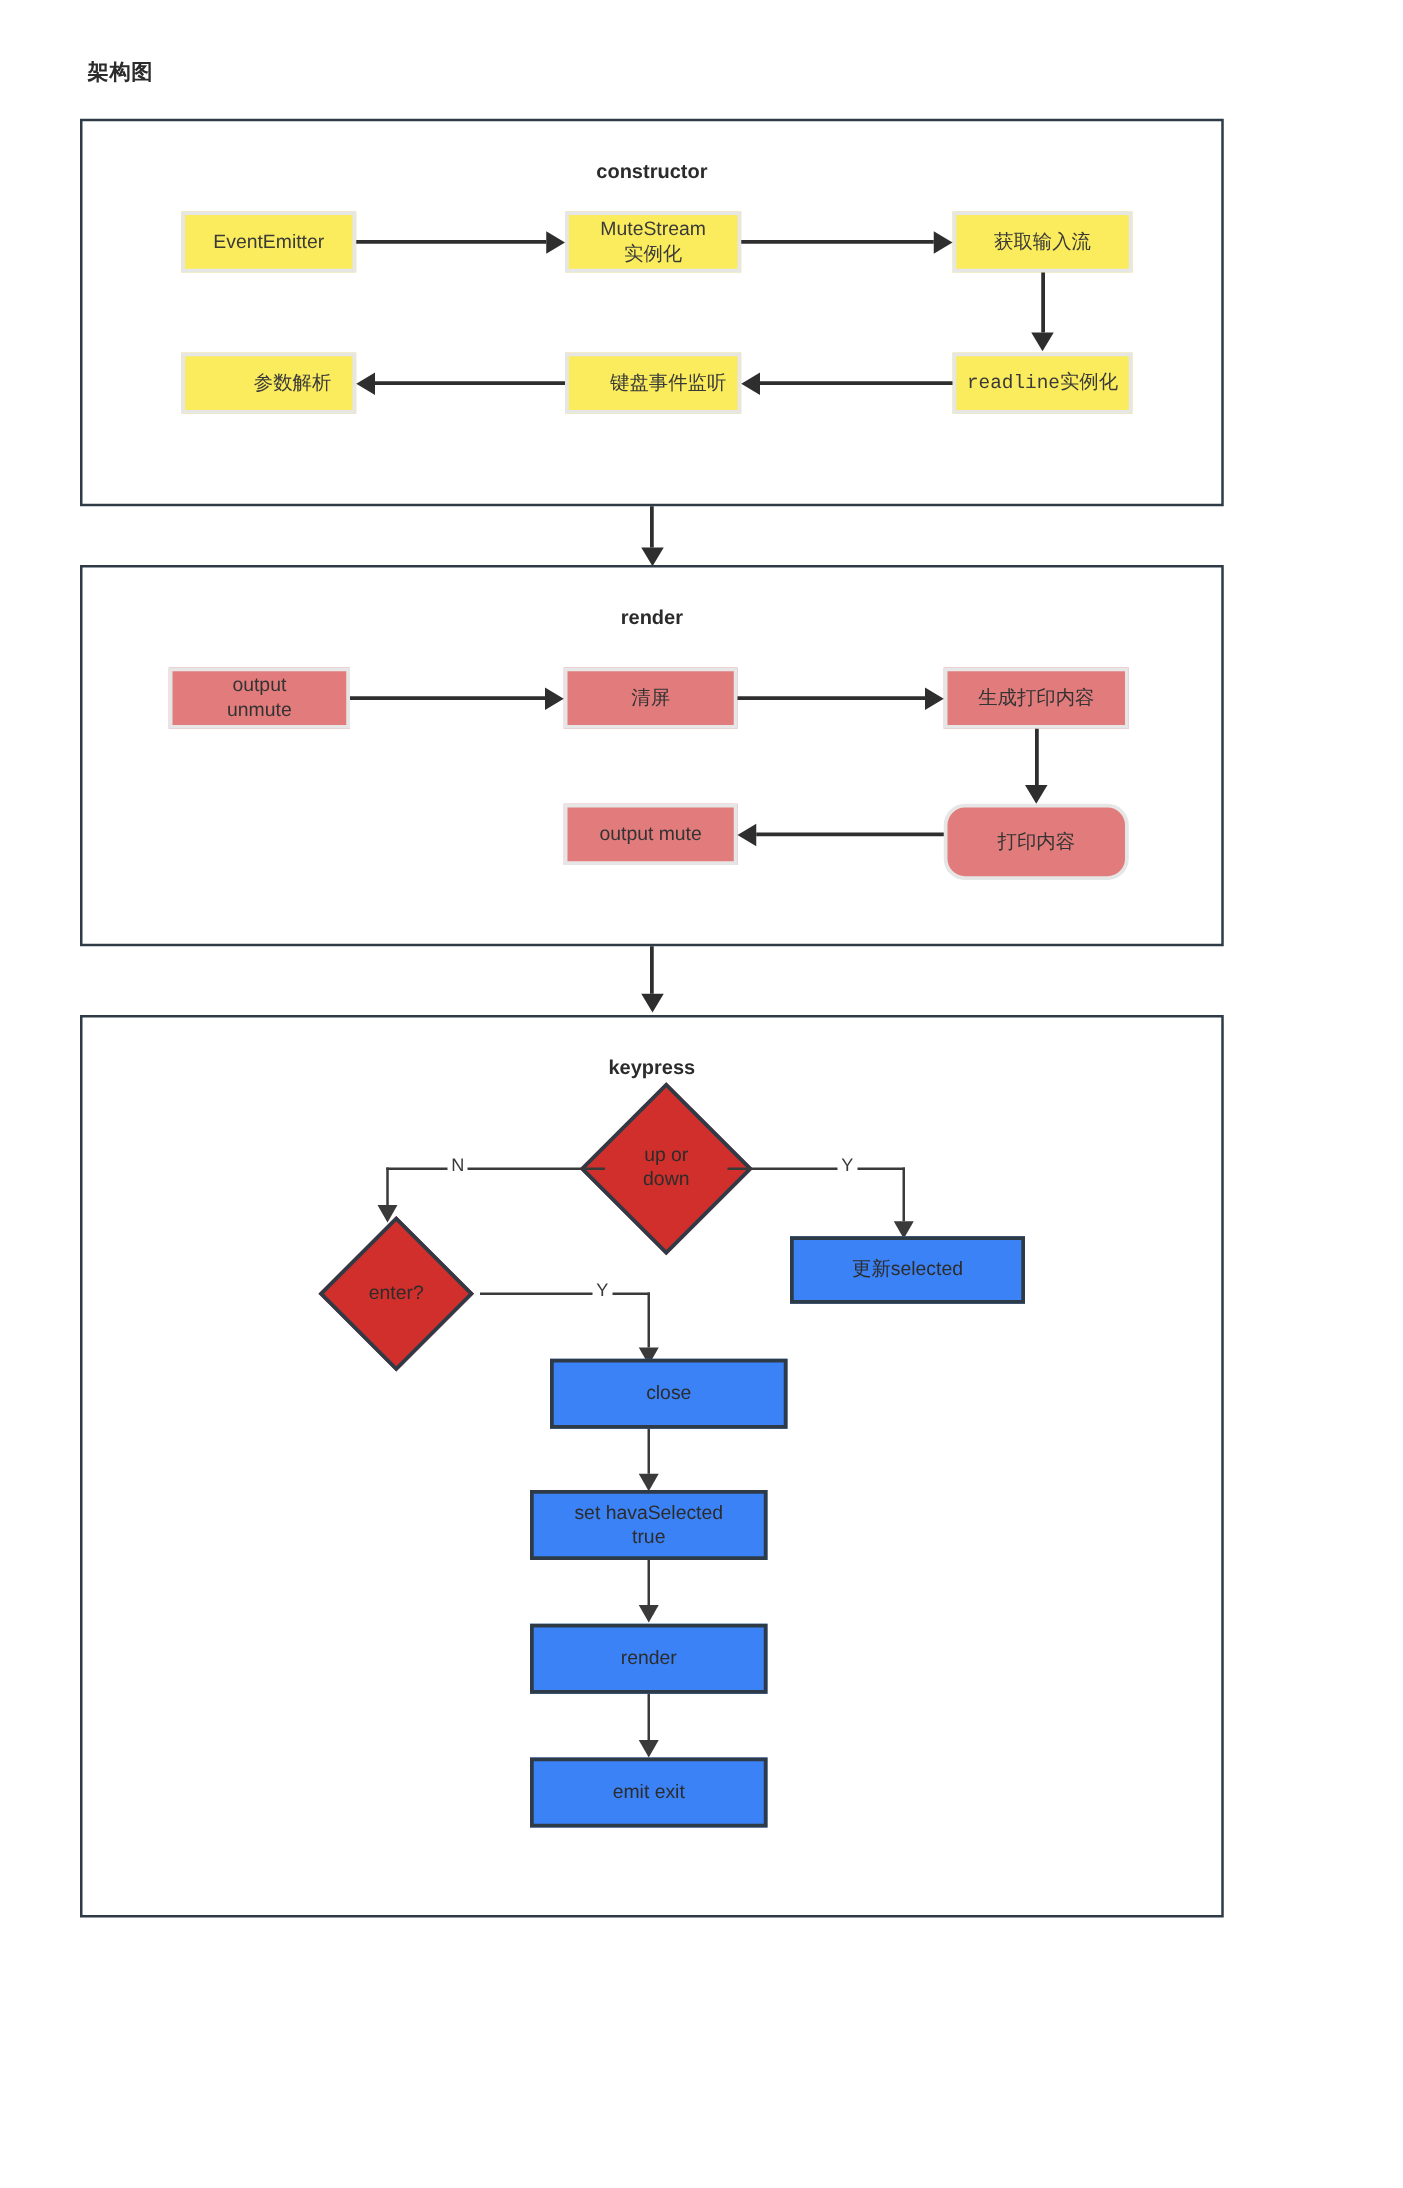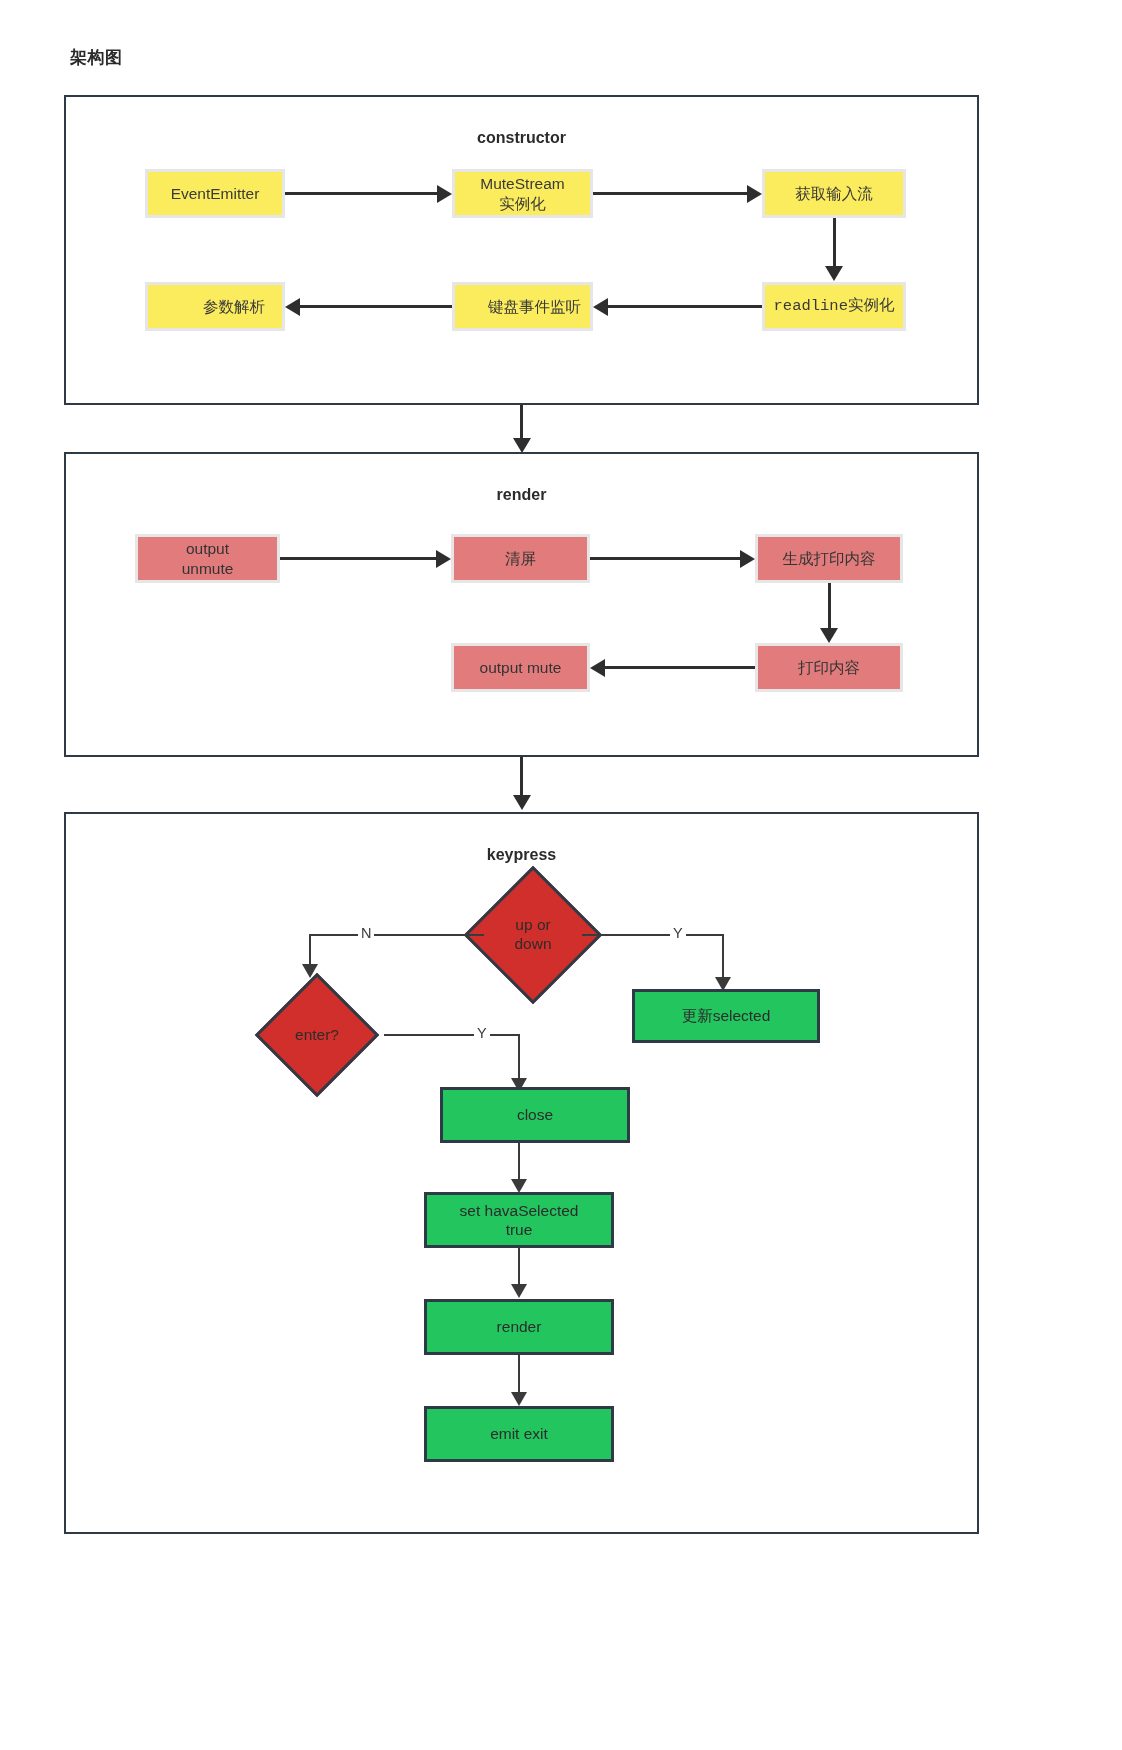--- a/index.html
+++ b/index.html
@@ -65,21 +65,21 @@
   .node.yellow {
     background: #fbec5d;
     border: 3px solid #e6e6e6;
   }
   .node.salmon {
     background: #e27c7c;
     border: 3px solid #e6e6e6;
     color: #333333;
   }
   .node.red {
-    background: #22c55e;
+    background: #3b82f6;
     border: 3px solid #2e3b47;
     color: #2c2c2c;
   }
 
   
   .diamond {
     position: absolute;
     display: flex;
     align-items: center;
     justify-content: center;
@@ -191,21 +191,21 @@
 
   <div class="node salmon" style="left:69px; top:80px; width:145px; height:49px;">output
 unmute</div>
 
   <div class="node salmon" style="left:385px; top:80px; width:139px; height:49px;text-align:center;">清屏</div>
 
   <div class="node salmon" style="left:689px; top:80px; width:148px; height:49px;">生成打印内容</div>
 
   <div class="node salmon" style="left:385px; top:189px; width:139px; height:49px;">output mute</div>
 
-  <div class="node salmon" style="left:689px; top:189px; width:148px; height:49px;">打印内容</div>
+  <div class="node salmon" style="left:689px; top:189px; width:148px; height:61px;border-radius:17px;">打印内容</div>
 
   <div class="hline" style="left:214px; top:103px; width:156px;"></div>
   <div class="arrow-right" style="left:370px; top:95.5px;"></div>
 
   <div class="hline" style="left:524px; top:103px; width:150px;"></div>
   <div class="arrow-right" style="left:674px; top:95.5px;"></div>
 
   <div class="vline" style="left:761.5px; top:129px; width:3px; height:45px;"></div>
   <div class="arrow-down" style="left:754px; top:174px;"></div>
 

